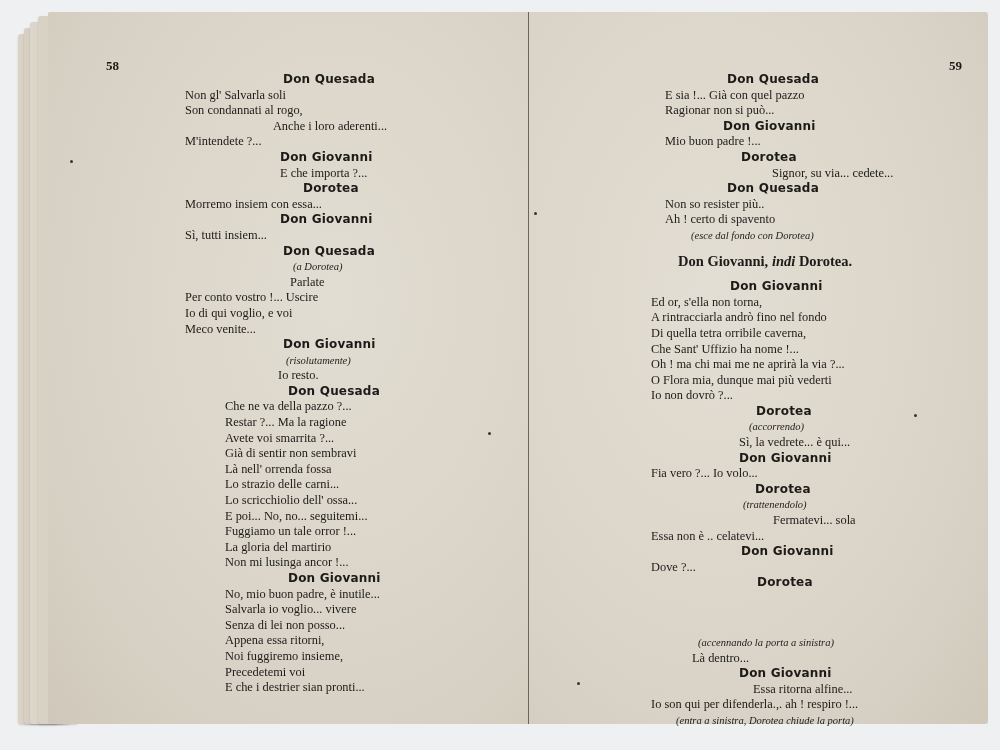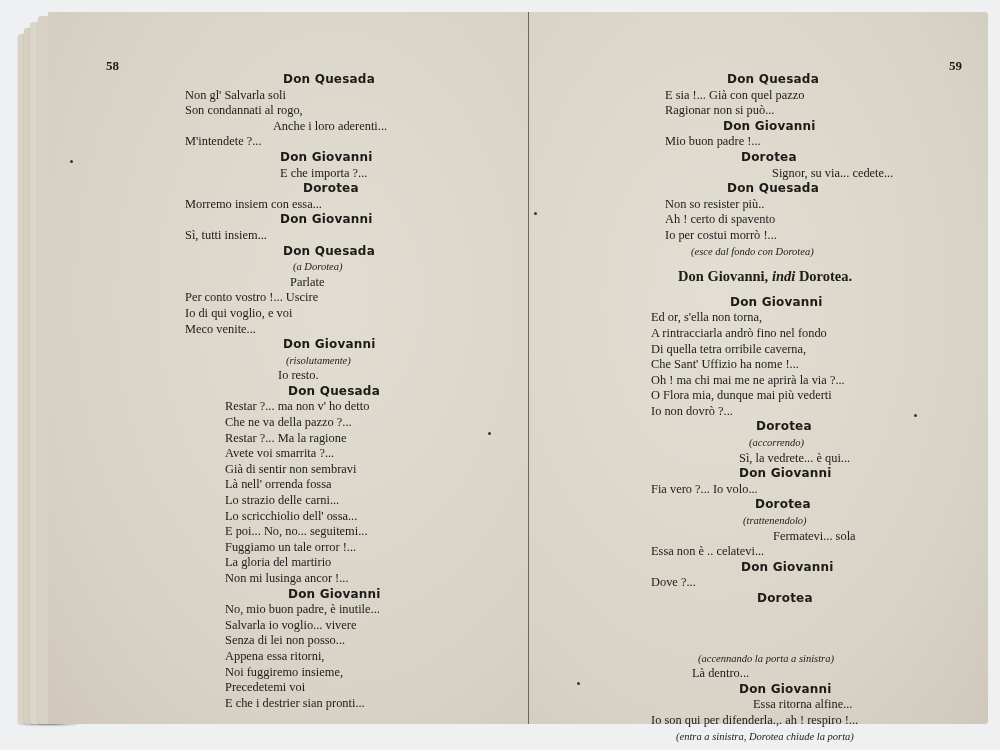--- a/index.html
+++ b/index.html
@@ -64,21 +64,20 @@
         <div class="ln sp" style="padding-left: 138px;">Don Quesada</div>
         <div class="ln dir" style="padding-left: 148px;">(a Dorotea)</div>
         <div class="ln" style="padding-left: 145px;">Parlate</div>
         <div class="ln" style="padding-left: 40px;">Per conto vostro !... Uscire</div>
         <div class="ln" style="padding-left: 40px;">Io di qui voglio, e voi</div>
         <div class="ln" style="padding-left: 40px;">Meco venite...</div>
         <div class="ln sp" style="padding-left: 138px;">Don Giovanni</div>
         <div class="ln dir" style="padding-left: 141px;">(risolutamente)</div>
         <div class="ln" style="padding-left: 133px;">Io resto.</div>
         <div class="ln sp" style="padding-left: 143px;">Don Quesada</div>
-        <div class="ln" style="padding-left: 80px;">Restar ?... ma non v' ho detto</div>
         <div class="ln" style="padding-left: 80px;">Che ne va della pazzo ?...</div>
         <div class="ln" style="padding-left: 80px;">Restar ?... Ma la ragione</div>
         <div class="ln" style="padding-left: 80px;">Avete voi smarrita ?...</div>
         <div class="ln" style="padding-left: 80px;">Già di sentir non sembravi</div>
         <div class="ln" style="padding-left: 80px;">Là nell' orrenda fossa</div>
         <div class="ln" style="padding-left: 80px;">Lo strazio delle carni...</div>
         <div class="ln" style="padding-left: 80px;">Lo scricchiolio dell' ossa...</div>
         <div class="ln" style="padding-left: 80px;">E poi... No, no... seguitemi...</div>
         <div class="ln" style="padding-left: 80px;">Fuggiamo un tale orror !...</div>
         <div class="ln" style="padding-left: 80px;">La gloria del martirio</div>
@@ -102,21 +101,20 @@
         <div class="ln sp" style="padding-left: 84px;">Don Quesada</div>
         <div class="ln" style="padding-left: 22px;">E sia !... Già con quel pazzo</div>
         <div class="ln" style="padding-left: 22px;">Ragionar non si può...</div>
         <div class="ln sp" style="padding-left: 80px;">Don Giovanni</div>
         <div class="ln" style="padding-left: 22px;">Mio buon padre !...</div>
         <div class="ln sp" style="padding-left: 98px;">Dorotea</div>
         <div class="ln" style="padding-left: 129px;">Signor, su via... cedete...</div>
         <div class="ln sp" style="padding-left: 84px;">Don Quesada</div>
         <div class="ln" style="padding-left: 22px;">Non so resister più..</div>
         <div class="ln" style="padding-left: 22px;">Ah ! certo di spavento</div>
-        <div class="ln" style="padding-left: 22px;">Io per costui morrò !...</div>
         <div class="ln dir" style="padding-left: 48px;">(esce dal fondo con Dorotea)</div>
         <div class="ln head" style="padding-left: 35px;"><span>Don Giovanni,</span> <i>indi</i> <span>Dorotea.</span></div>
         <div class="ln sp" style="padding-left: 87px;">Don Giovanni</div>
         <div class="ln" style="padding-left: 8px;">Ed or, s'ella non torna,</div>
         <div class="ln" style="padding-left: 8px;">A rintracciarla andrò fino nel fondo</div>
         <div class="ln" style="padding-left: 8px;">Di quella tetra orribile caverna,</div>
         <div class="ln" style="padding-left: 8px;">Che Sant' Uffizio ha nome !...</div>
         <div class="ln" style="padding-left: 8px;">Oh ! ma chi mai me ne aprirà la via ?...</div>
         <div class="ln" style="padding-left: 8px;">O Flora mia, dunque mai più vederti</div>
         <div class="ln" style="padding-left: 8px;">Io non dovrò ?...</div>

